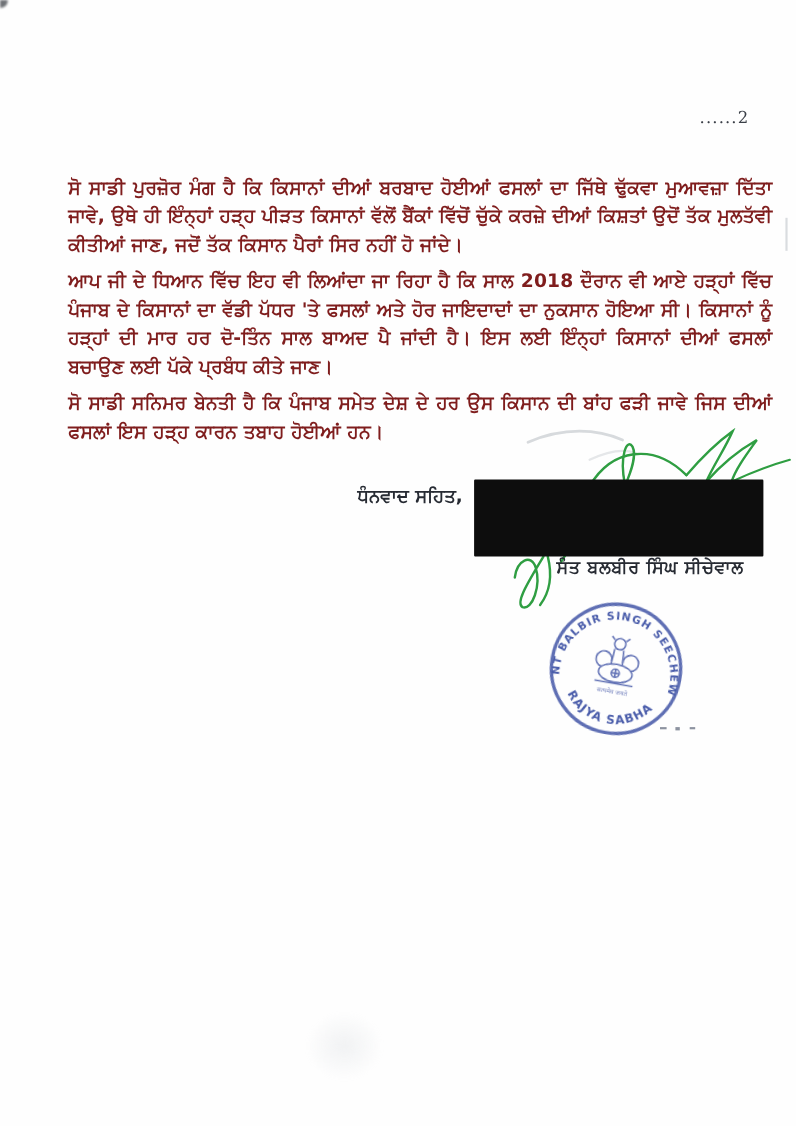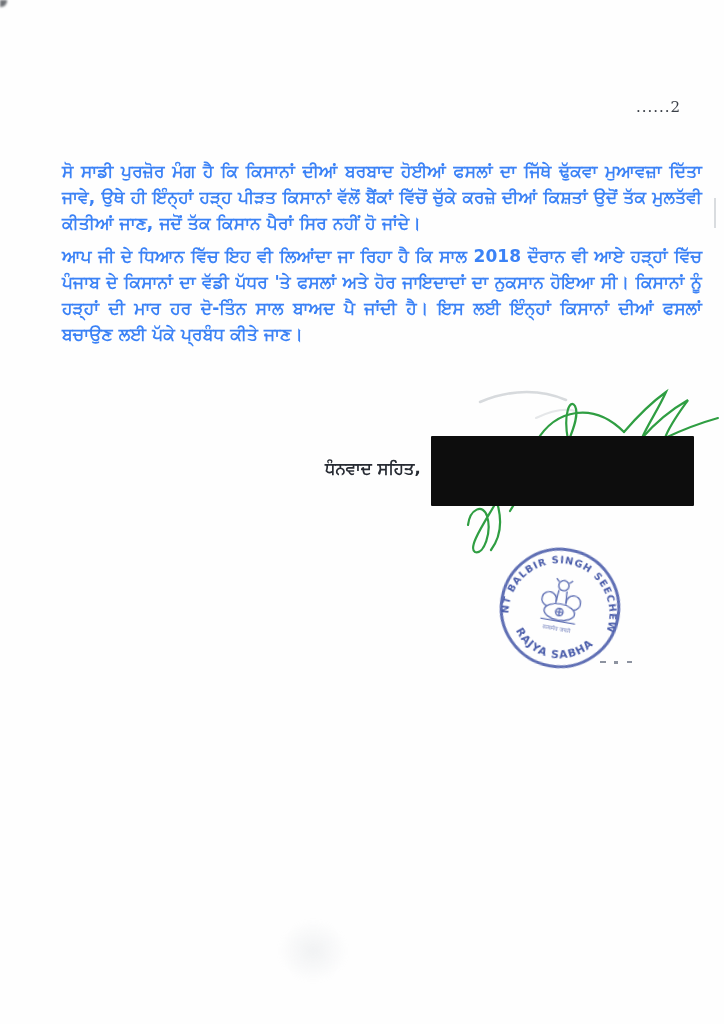--- a/index.html
+++ b/index.html
@@ -20,27 +20,27 @@
     background:#d9dcdf; filter:blur(0.5px);
   }
   .page-marker{
     position:absolute; left:636px; top:98px;
     font-size:15px; color:#3a3f47; letter-spacing:1px;
     font-family:"DejaVu Serif","Liberation Serif",serif;
   }
   .body-text{
     position:absolute; left:62px; top:158px; width:640px;
     font-size:17px; line-height:26px; font-weight:600;
-    color:#3b82f6; text-align:justify;
+    color:#7f1d1d; text-align:justify;
     letter-spacing:0.1px;
   }
   .body-text p{ margin-bottom:7px; }
   .closing{
     position:absolute; left:325px; top:441px;
-    font-size:16.5px; font-weight:600; color:#272b33;margin-top:18px;
+    font-size:16.5px; font-weight:600; color:#272b33;
   }
   .signature-svg{
     position:absolute; left:418px; top:380px; width:306px; height:180px;
   }
   .redaction{
     position:absolute; left:431px; top:436px; width:263px; height:70px;
     background:#0d0d0d; border-radius:1px;
   }
   .signatory{
     position:absolute; left:506px; top:506px;
@@ -75,20 +75,21 @@
 <div class="page">
 
   <div class="corner-artifact"></div>
   <div class="edge-tick"></div>
 
   <div class="page-marker">......2</div>
 
   <div class="body-text">
     <p>ਸੋ ਸਾਡੀ ਪੁਰਜ਼ੋਰ ਮੰਗ ਹੈ ਕਿ ਕਿਸਾਨਾਂ ਦੀਆਂ ਬਰਬਾਦ ਹੋਈਆਂ ਫਸਲਾਂ ਦਾ ਜਿੱਥੇ ਢੁੱਕਵਾ ਮੁਆਵਜ਼ਾ ਦਿੱਤਾ ਜਾਵੇ, ਉਥੇ ਹੀ ਇੰਨ੍ਹਾਂ ਹੜ੍ਹ ਪੀੜਤ ਕਿਸਾਨਾਂ ਵੱਲੋਂ ਬੈਂਕਾਂ ਵਿੱਚੋਂ ਚੁੱਕੇ ਕਰਜ਼ੇ ਦੀਆਂ ਕਿਸ਼ਤਾਂ ਉਦੋਂ ਤੱਕ ਮੁਲਤੱਵੀ ਕੀਤੀਆਂ ਜਾਣ, ਜਦੋਂ ਤੱਕ ਕਿਸਾਨ ਪੈਰਾਂ ਸਿਰ ਨਹੀਂ ਹੋ ਜਾਂਦੇ।</p>
     <p>ਆਪ ਜੀ ਦੇ ਧਿਆਨ ਵਿੱਚ ਇਹ ਵੀ ਲਿਆਂਦਾ ਜਾ ਰਿਹਾ ਹੈ ਕਿ ਸਾਲ 2018 ਦੌਰਾਨ ਵੀ ਆਏ ਹੜ੍ਹਾਂ ਵਿੱਚ ਪੰਜਾਬ ਦੇ ਕਿਸਾਨਾਂ ਦਾ ਵੱਡੀ ਪੱਧਰ 'ਤੇ ਫਸਲਾਂ ਅਤੇ ਹੋਰ ਜਾਇਦਾਦਾਂ ਦਾ ਨੁਕਸਾਨ ਹੋਇਆ ਸੀ। ਕਿਸਾਨਾਂ ਨੂੰ ਹੜ੍ਹਾਂ ਦੀ ਮਾਰ ਹਰ ਦੋ-ਤਿੰਨ ਸਾਲ ਬਾਅਦ ਪੈ ਜਾਂਦੀ ਹੈ। ਇਸ ਲਈ ਇੰਨ੍ਹਾਂ ਕਿਸਾਨਾਂ ਦੀਆਂ ਫਸਲਾਂ ਬਚਾਉਣ ਲਈ ਪੱਕੇ ਪ੍ਰਬੰਧ ਕੀਤੇ ਜਾਣ।</p>
+    <p>ਸੋ ਸਾਡੀ ਸਨਿਮਰ ਬੇਨਤੀ ਹੈ ਕਿ ਪੰਜਾਬ ਸਮੇਤ ਦੇਸ਼ ਦੇ ਹਰ ਉਸ ਕਿਸਾਨ ਦੀ ਬਾਂਹ ਫੜੀ ਜਾਵੇ ਜਿਸ ਦੀਆਂ ਫਸਲਾਂ ਇਸ ਹੜ੍ਹ ਕਾਰਨ ਤਬਾਹ ਹੋਈਆਂ ਹਨ।</p>
   </div>
 
   <div class="closing">ਧੰਨਵਾਦ ਸਹਿਤ,</div>
 
   <svg class="signature-svg" viewBox="0 0 306 180">
     <g fill="none" stroke-linecap="round">
 
       <path d="M 62,22 C 95,8 125,10 148,20" stroke="#c6cbce" stroke-width="2.5" opacity="0.7"></path>
       <path d="M 118,38 C 135,30 150,28 160,32" stroke="#d3d7da" stroke-width="2" opacity="0.6"></path>
 
@@ -101,20 +102,21 @@
       <path d="M 247,58 C 264,50 282,43 300,38" stroke="#2f9e42" stroke-width="2"></path>
 
       <path d="M 76,126 C 63,148 50,168 57,172 C 66,175 74,152 69,136 C 65,123 52,129 50,145" stroke="#2f9e42" stroke-width="2.2"></path>
       <path d="M 80,126 C 84,142 82,158 73,170" stroke="#2f9e42" stroke-width="2.2"></path>
       <path d="M 92,131 L 100,118" stroke="#2f9e42" stroke-width="2.2"></path>
     </g>
   </svg>
 
   <div class="redaction"></div>
 
+  <div class="signatory">ਸੰਤ ਬਲਬੀਰ ਸਿੰਘ ਸੀਚੇਵਾਲ</div>
 
   <div class="stamp-wrap">
     <svg viewBox="0 0 132 132" width="136" height="136">
       <defs>
         <path id="arcTop" d="M 18.6,84 A 49,49 0 1 1 113.4,84"></path>
         <path id="arcBottom" d="M 30,98 A 47,47 0 0 0 102,98"></path>
       </defs>
       <circle cx="66" cy="66" r="57" fill="none" stroke="#3c50a4" stroke-width="3" opacity="0.88"></circle>
       <text font-size="9.5" font-weight="bold" letter-spacing="1" fill="#3c50a4" font-family="DejaVu Sans, Liberation Sans, sans-serif">
         <textPath href="#arcTop" startOffset="50%" text-anchor="middle">SANT BALBIR SINGH SEECHEWAL</textPath>

